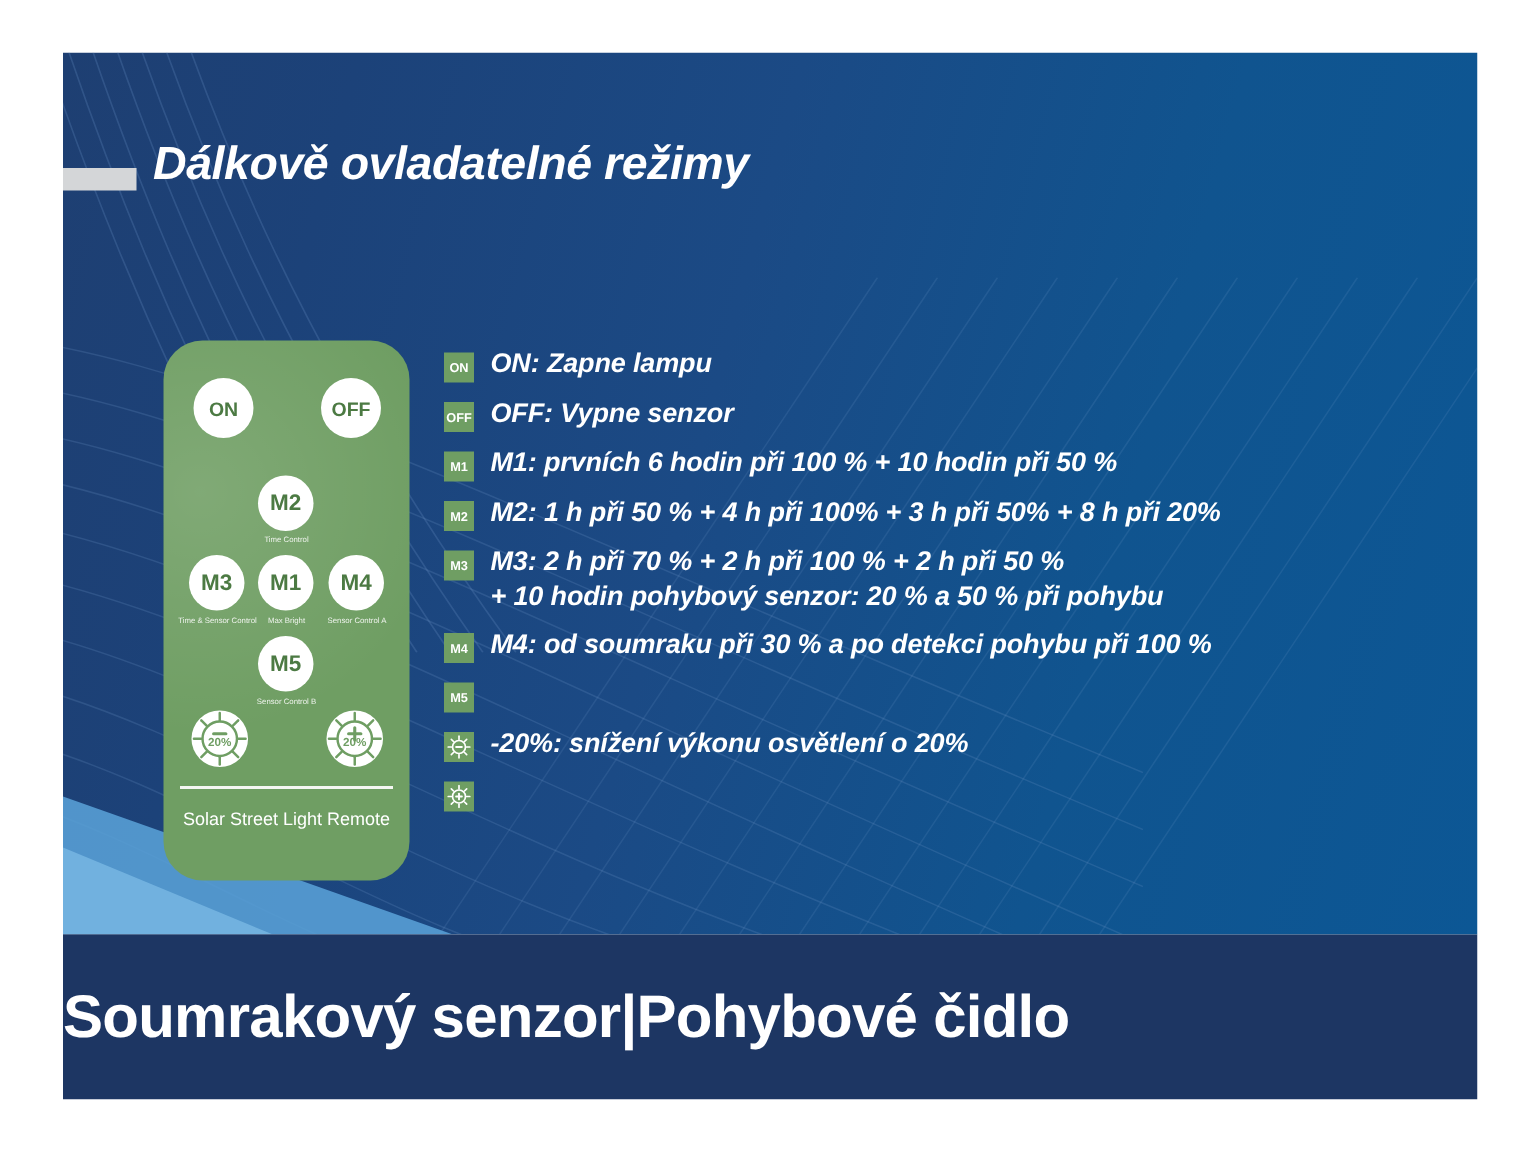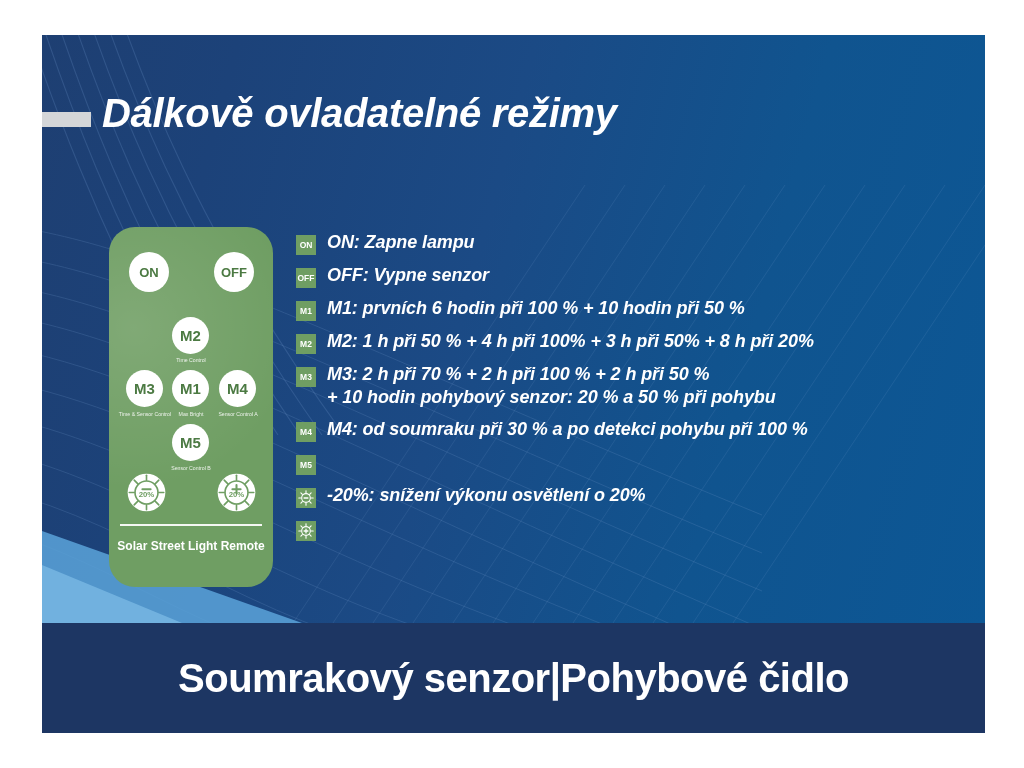--- a/index.html
+++ b/index.html
@@ -82,21 +82,21 @@
     left: 0px;
     top: 77px;
     width: 49px;
     height: 15px;
     background: #d4d6d8;
   }
   .slide-title {
     position: absolute;
     left: 60px;
     top: 56px;
-    font-size: 40px;
+    font-size: 31px;
     font-weight: bold;
     font-style: italic;
     color: #ffffff;
     letter-spacing: -0.3px;
     white-space: nowrap;
   }
 
   
   .remote {
     position: absolute;
@@ -150,21 +150,21 @@
     opacity: 0.92;
   }
   .remote-label {
     position: absolute;
     left: 0;
     top: 312px;
     width: 164px;
     text-align: center;
     color: #ffffff;
     font-size: 12px;
-    font-weight: bold;
+    font-weight: normal;
   }
 
   
   .list {
     position: absolute;
     left: 254px;
     top: 196px;
     width: 690px;
   }
   .list-item {
@@ -201,21 +201,21 @@
   
   .bottom-band {
     position: absolute;
     left: 0;
     top: 588px;
     width: 943px;
     height: 110px;
     background: #1d3663;
     display: flex;
     align-items: center;
-    justify-content: center;
+    justify-content: flex-start;
   }
   .bottom-text {
     color: #ffffff;
     font-size: 40px;
     font-weight: bold;
     white-space: nowrap;
     letter-spacing: -0.5px;
   }
 </style>
 </head>

